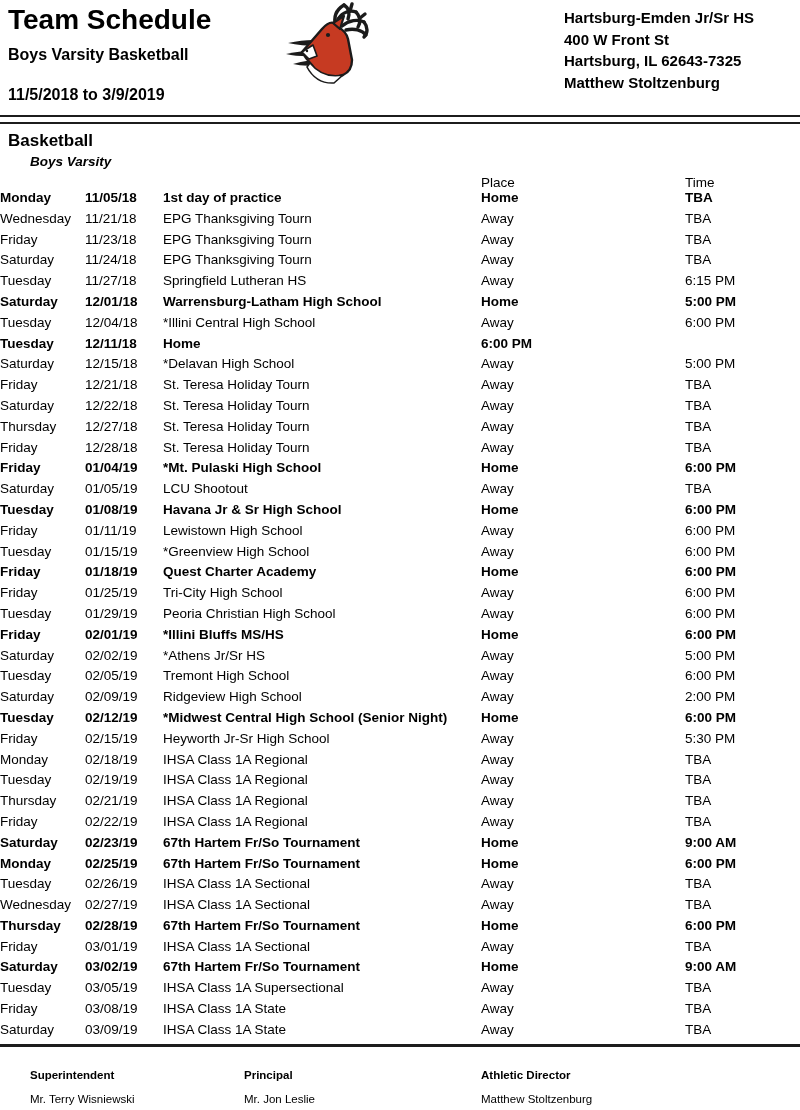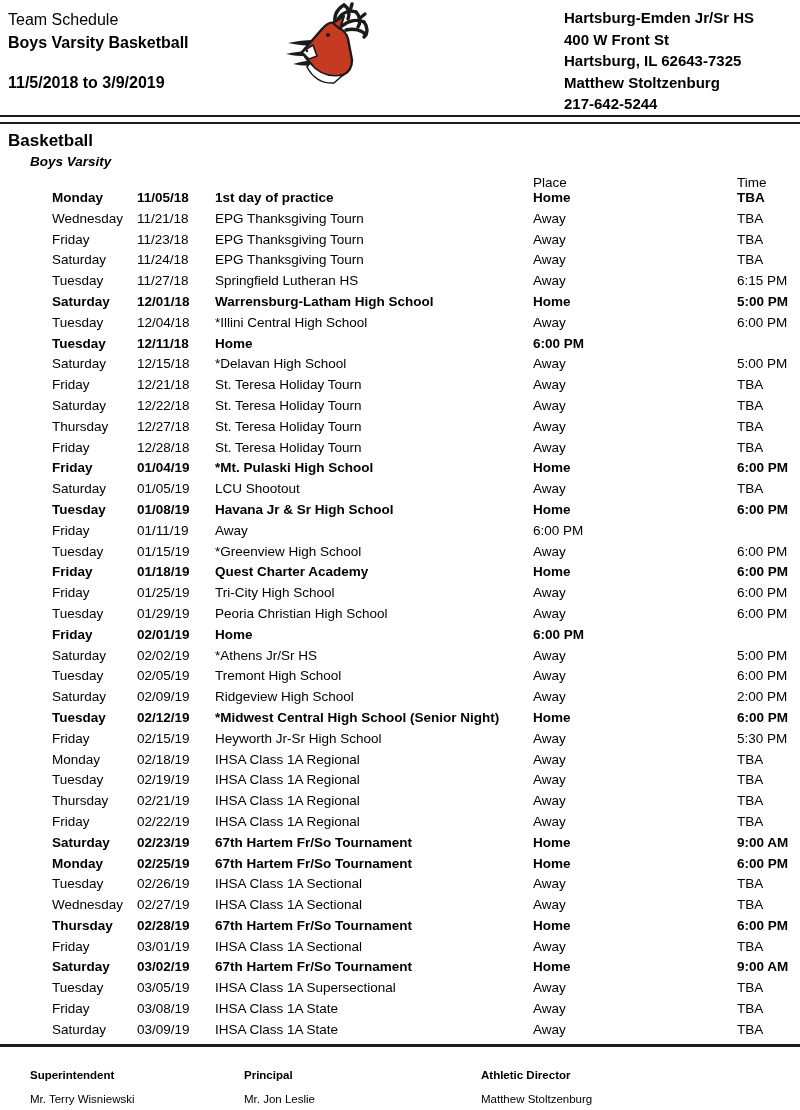--- a/index.html
+++ b/index.html
@@ -3,40 +3,40 @@
 <meta charset="utf-8">
 <style>
   * { margin:0; padding:0; box-sizing:border-box; }
   html,body { background:#ffffff; }
   .page {
     position:relative; width:800px; height:1110px; background:#fff;
     font-family:"Liberation Sans", sans-serif; color:#000; overflow:hidden;
   }
   
   .header-left { position:absolute; left:8px; top:8px; }
-  .doc-title   { font-size:16px; font-weight:normal; line-height:24px; }
-  .doc-sub     { font-size:16px; font-weight:bold; line-height:22px; margin-top:0; }
+  .doc-title   { font-size:28px; font-weight:bold; line-height:24px; }
+  .doc-sub     { font-size:16px; font-weight:bold; line-height:22px; margin-top:12px; }
   .doc-range   { font-size:16px; font-weight:bold; line-height:22px; margin-top:18px; }
   .logo-wrap   { position:absolute; left:286px; top:2px; width:104px; height:88px; }
   .header-right{
     position:absolute; left:524px; top:7px;
     font-size:15px; font-weight:bold; line-height:21.5px;margin-left:40px;
   }
   .double-rule {
     position:absolute; left:0; top:115px; width:800px; height:9px;
     border-top:2.5px solid #1c1c1c; border-bottom:2.5px solid #1c1c1c;
   }
   
   .sport-title { position:absolute; left:8px;  top:131px; font-size:17px;  font-weight:bold; }
   .team-title  { position:absolute; left:30px; top:154px; font-size:13.5px; font-weight:bold; font-style:italic; }
   
   .tbl-header, .row {
     display:grid;
     grid-template-columns:85px 78px 318px 204px 63px;
-    padding-left:52px; width:800px;
+    width:800px;
   }
   .tbl-header { position:absolute; left:0; top:176px; font-size:13.5px; line-height:14px; }
   .rows       { position:absolute; left:0; top:188px; width:800px; }
   .row        { height:20.8px; line-height:20.8px; font-size:13.5px; }
   .row.home   { font-weight:bold; }
   .cell       { white-space:nowrap; overflow:visible; }
   
   .footer-rule { position:absolute; left:0; top:1044px; width:800px; height:3px; background:#1c1c1c; }
   .footer-col        { position:absolute; top:1068px; width:210px; }
   .footer-col .ftitle{ font-size:11.5px; font-weight:bold; line-height:14px; }
@@ -85,21 +85,20 @@
 
       <circle cx="21" cy="49" r="1.2" fill="#1b1b1b"></circle>
     </svg>
   </div>
 
   <div class="header-right">
     <div>Hartsburg-Emden Jr/Sr HS</div>
     <div>400 W Front St</div>
     <div>Hartsburg, IL 62643-7325</div>
     <div>Matthew Stoltzenburg</div>
-    <div>217-642-5244</div>
   </div>
 
   <div class="double-rule"></div>
 
   <div class="sport-title">Basketball</div>
   <div class="team-title">Boys Varsity</div>
 
   <div class="tbl-header">
     <div class="cell"></div>
     <div class="cell"></div>
@@ -216,20 +215,21 @@
       <div class="row home">
         <div class="cell day">Tuesday</div>
         <div class="cell date">01/08/19</div>
         <div class="cell event">Havana Jr &amp; Sr High School</div>
         <div class="cell place">Home</div>
         <div class="cell time">6:00 PM</div>
       </div>
       <div class="row">
         <div class="cell day">Friday</div>
         <div class="cell date">01/11/19</div>
+        <div class="cell event">Lewistown High School</div>
         <div class="cell place">Away</div>
         <div class="cell time">6:00 PM</div>
       </div>
       <div class="row">
         <div class="cell day">Tuesday</div>
         <div class="cell date">01/15/19</div>
         <div class="cell event">*Greenview High School</div>
         <div class="cell place">Away</div>
         <div class="cell time">6:00 PM</div>
       </div>
@@ -250,20 +250,21 @@
       <div class="row">
         <div class="cell day">Tuesday</div>
         <div class="cell date">01/29/19</div>
         <div class="cell event">Peoria Christian High School</div>
         <div class="cell place">Away</div>
         <div class="cell time">6:00 PM</div>
       </div>
       <div class="row home">
         <div class="cell day">Friday</div>
         <div class="cell date">02/01/19</div>
+        <div class="cell event">*Illini Bluffs MS/HS</div>
         <div class="cell place">Home</div>
         <div class="cell time">6:00 PM</div>
       </div>
       <div class="row">
         <div class="cell day">Saturday</div>
         <div class="cell date">02/02/19</div>
         <div class="cell event">*Athens Jr/Sr HS</div>
         <div class="cell place">Away</div>
         <div class="cell time">5:00 PM</div>
       </div>

